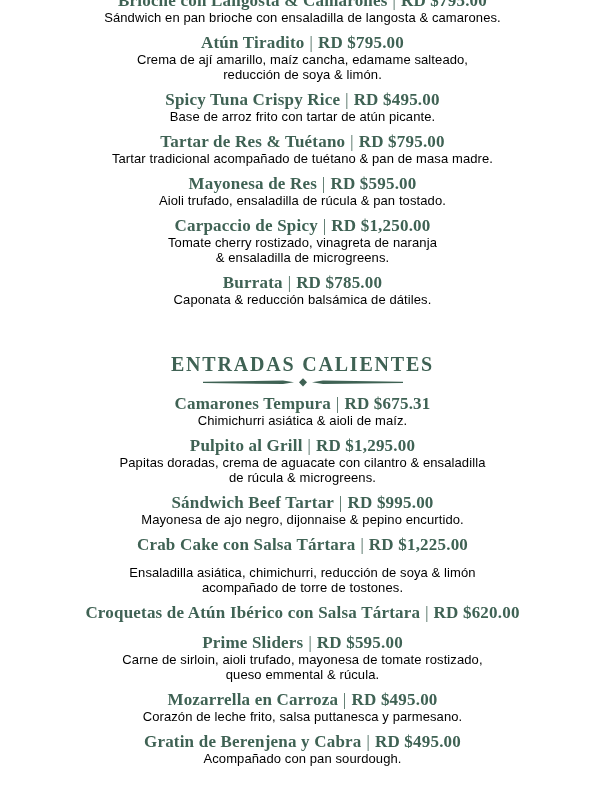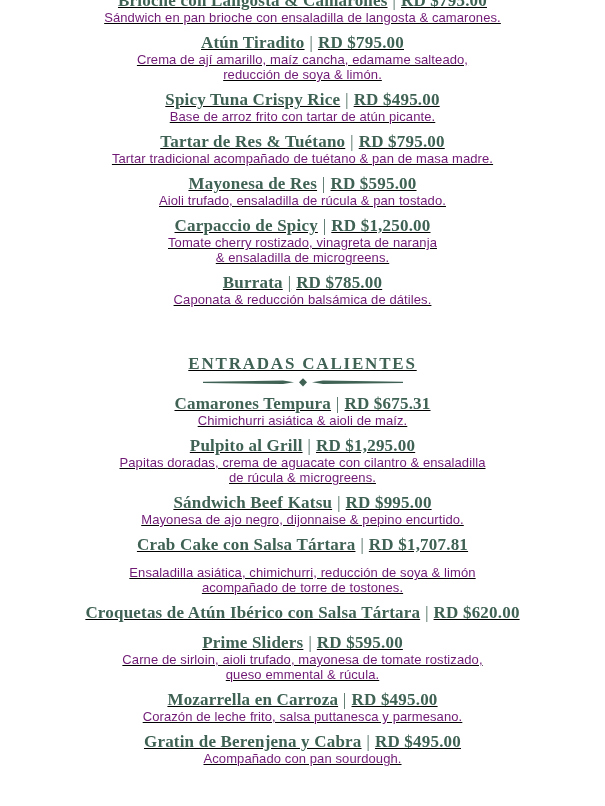--- a/index.html
+++ b/index.html
@@ -5,21 +5,20 @@
   html, body { margin: 0; padding: 0; background: #ffffff; }
   .page {
     position: relative;
     width: 605px;
     height: 806px;
     margin: 0 auto;
     background: #ffffff;
     overflow: hidden;
     font-family: "Liberation Sans", sans-serif;
     text-align: center;
-    text-decoration: underline;
   }
   .menu-section.first { margin-top: -9px; }
   .menu-item { margin-bottom: 8px; }
   .menu-item.no-desc { margin-bottom: 11px; }
   .item-title {
     font-family: "Liberation Serif", serif;
     font-weight: 700;
     font-size: 17px;
     line-height: 19px;
     color: #3f6254;
@@ -27,33 +26,33 @@
   }
   .sep {
     font-weight: 400;
     color: #3f6254;
     margin: 0 5px;
     font-size: 16px;
   }
   .item-desc {
     font-size: 13px;
     line-height: 15px;
-    color: #701a75;
+    color: #000000;
     letter-spacing: 0.1px;
     white-space: pre-line;
   }
   .section-header-block {
     margin-top: 45px;
     margin-bottom: 6px;
   }
   .section-header {
     margin: 0;
     font-family: "Liberation Serif", serif;
     font-weight: 700;
-    font-size: 17px;
+    font-size: 20px;
     line-height: 24px;
     color: #3f6254;
     letter-spacing: 1.8px;
   }
   .divider-svg { display: block; margin: 1px auto 0 auto; }
 </style>
 </head>
 <body>
 
 <div class="page">
@@ -115,26 +114,26 @@
       <div class="item-desc">Chimichurri asiática &amp; aioli de maíz.</div>
     </div>
 
     <div class="menu-item">
       <div class="item-title"><span>Pulpito al Grill</span><span class="sep">|</span><span>RD $1,295.00</span></div>
       <div class="item-desc">Papitas doradas, crema de aguacate con cilantro &amp; ensaladilla
 de rúcula &amp; microgreens.</div>
     </div>
 
     <div class="menu-item">
-      <div class="item-title"><span>Sándwich Beef Katsu</span><span class="sep">|</span><span>RD $995.00</span></div>
+      <div class="item-title"><span>Sándwich Beef Tartar</span><span class="sep">|</span><span>RD $995.00</span></div>
       <div class="item-desc">Mayonesa de ajo negro, dijonnaise &amp; pepino encurtido.</div>
     </div>
 
     <div class="menu-item no-desc">
-      <div class="item-title"><span>Crab Cake con Salsa Tártara</span><span class="sep">|</span><span>RD $1,707.81</span></div>
+      <div class="item-title"><span>Crab Cake con Salsa Tártara</span><span class="sep">|</span><span>RD $1,225.00</span></div>
     </div>
 
     <div class="menu-item">
       <div class="item-desc">Ensaladilla asiática, chimichurri, reducción de soya &amp; limón
 acompañado de torre de tostones.</div>
     </div>
 
     <div class="menu-item no-desc">
       <div class="item-title"><span>Croquetas de Atún Ibérico con Salsa Tártara</span><span class="sep">|</span><span>RD $620.00</span></div>
     </div>

